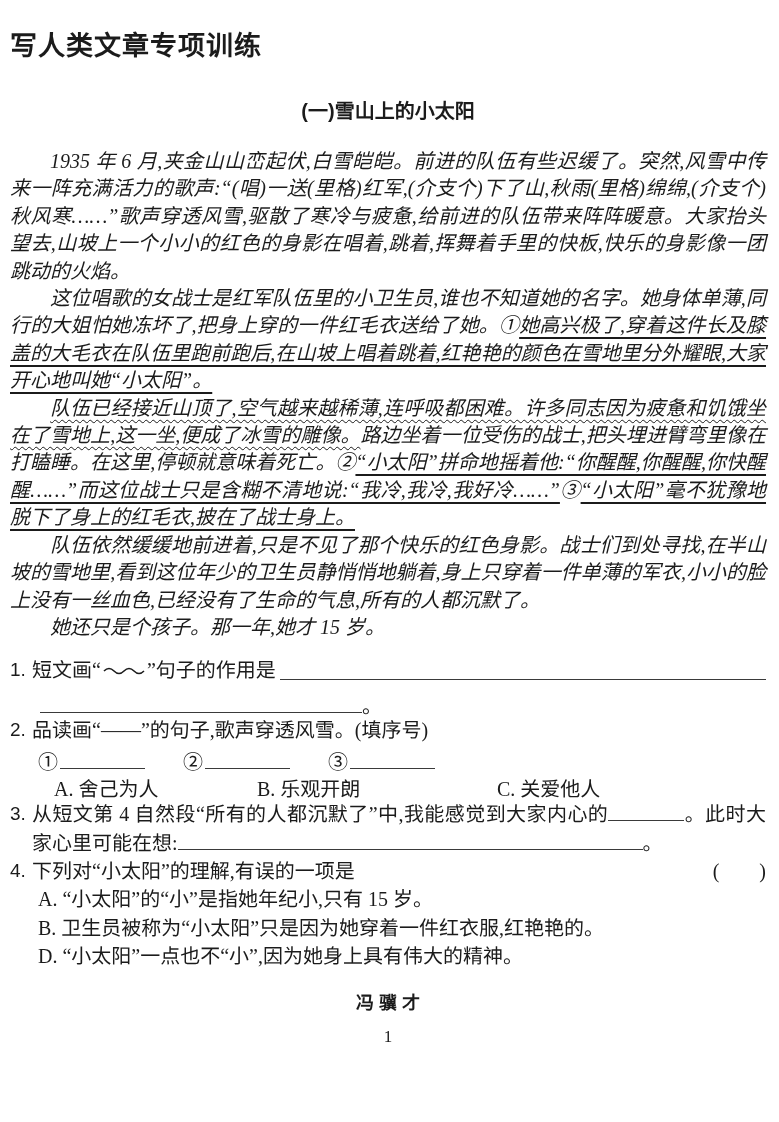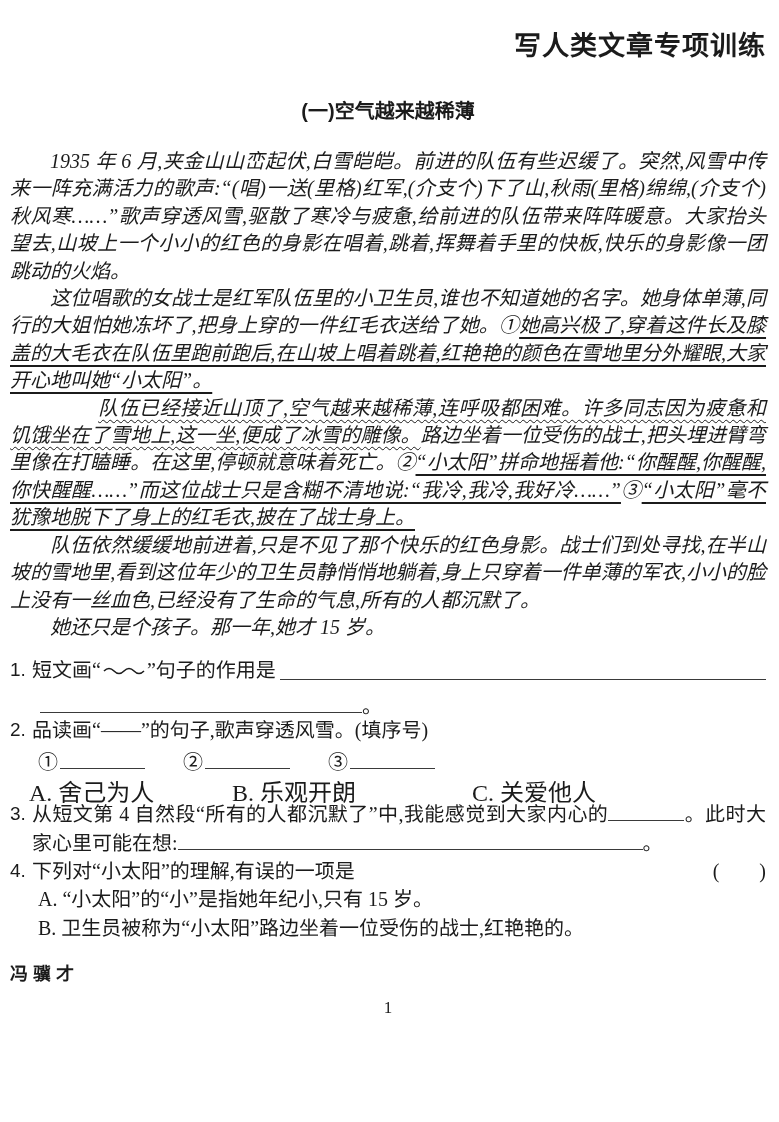--- a/index.html
+++ b/index.html
@@ -11,21 +11,21 @@
     background: #ffffff;
     box-sizing: border-box;
     padding: 0 13px 0 10px;
     overflow: hidden;
     color: #1b1b1b;
     font-family: "Liberation Serif", "DejaVu Serif", serif;
   }
   
   .title {
     margin: 24px 0 0 0;
-    text-align: right;
+    text-align: left;
     font-size: 27px;
     font-weight: bold;
     letter-spacing: 1px;
     font-family: "Liberation Serif", "DejaVu Serif", serif;
   }
   .section-heading {
     margin: 32px 0 0 0;
     text-align: center;
     font-size: 20px;
     font-weight: bold;
@@ -44,21 +44,20 @@
   }
   .ul-straight {
     text-decoration: underline;
     text-decoration-thickness: 1.5px;
     text-underline-offset: 5px;
   }
   .ul-wavy {
     text-decoration: underline wavy;
     text-decoration-thickness: 1px;
     text-underline-offset: 4px;
-    margin-left: 48px;
   }
   
   .questions { margin-top: 15px; }
   .q-row {
     display: flex;
     align-items: stretch;
     font-size: 20px;
     line-height: 28px;
   }
   .q-num {
@@ -72,21 +71,21 @@
     border-bottom: 1.5px solid #3a3a3a;
     height: 1em;
     vertical-align: baseline;
   }
   .blank-grow { flex: 1 1 auto; margin: 0 0 4px 4px; border-bottom: 1.5px solid #3a3a3a; }
   .q1-line2 { margin: 6px 0 0 30px; height: 26px; font-size: 20px; }
   .q1-line2 .blank { width: 322px; }
   .q2-blanks { margin: 2px 0 0 28px; height: 27px; font-size: 20px; }
   .q2-blank-item { display: inline-block; width: 145px; }
   .q2-blank-item .blank { width: 85px; margin-left: 2px; }
-  .q2-options { margin-left: 19px; height: 27px; font-size: 24px; }
+  .q2-options { margin-left: 44px; height: 27px; font-size: 20px; }
   .q2-option { display: inline-block; }
   .q2-option.opt-a { width: 203px; }
   .q2-option.opt-b { width: 240px; }
   .q-flow {
     position: relative;
     padding-left: 22px;
     font-size: 20px;
     line-height: 28.5px;
     text-align: justify;
     word-break: break-all;
@@ -106,39 +105,39 @@
   
   .section2-heading {
     margin-top: 20px;
     text-align: center;
     font-size: 20px;
     font-weight: bold;
     font-family: "Liberation Sans", "DejaVu Sans", sans-serif;
   }
   .author {
     margin-top: 17px;
-    text-align: left;
+    text-align: center;
     font-size: 18px;
     font-weight: bold;
     font-family: "Liberation Sans", "DejaVu Sans", sans-serif;
   }
   .page-number {
     margin-top: 13px;
     text-align: center;
     font-size: 17px;
   }
 </style>
 </head>
 <body>
 
 <div class="page">
 
   <h1 class="title">写人类文章专项训练</h1>
 
-  <h2 class="section-heading">(一)空气越来越稀薄</h2>
+  <h2 class="section-heading">(一)雪山上的小太阳</h2>
 
   <div class="passage">
     <p>1935 年 6 月,夹金山山峦起伏,白雪皑皑。前进的队伍有些迟缓了。突然,风雪中传来一阵充满活力的歌声:“(唱)一送(里格)红军,(介支个)下了山,秋雨(里格)绵绵,(介支个)秋风寒……”歌声穿透风雪,驱散了寒冷与疲惫,给前进的队伍带来阵阵暖意。大家抬头望去,山坡上一个小小的红色的身影在唱着,跳着,挥舞着手里的快板,快乐的身影像一团跳动的火焰。</p>
     <p><span>这位唱歌的女战士是红军队伍里的小卫生员,谁也不知道她的名字。她身体单薄,同行的大姐怕她冻坏了,把身上穿的一件红毛衣送给了她。</span><span>①</span><span class="ul-straight">她高兴极了,穿着这件长及膝盖的大毛衣在队伍里跑前跑后,在山坡上唱着跳着,红艳艳的颜色在雪地里分外耀眼,大家开心地叫她“小太阳”。</span></p>
     <p><span class="ul-wavy">队伍已经接近山顶了,空气越来越稀薄,连呼吸都困难。许多同志因为疲惫和饥饿坐在了雪地上,这一坐,便成了冰雪的雕像。</span><span>路边坐着一位受伤的战士,把头埋进臂弯里像在打瞌睡。在这里,停顿就意味着死亡。</span><span>②</span><span class="ul-straight">“小太阳”拼命地摇着他:“你醒醒,你醒醒,你快醒醒……”而这位战士只是含糊不清地说:“我冷,我冷,我好冷……”</span><span>③</span><span class="ul-straight">“小太阳”毫不犹豫地脱下了身上的红毛衣,披在了战士身上。</span></p>
     <p>队伍依然缓缓地前进着,只是不见了那个快乐的红色身影。战士们到处寻找,在半山坡的雪地里,看到这位年少的卫生员静悄悄地躺着,身上只穿着一件单薄的军衣,小小的脸上没有一丝血色,已经没有了生命的气息,所有的人都沉默了。</p>
     <p>她还只是个孩子。那一年,她才 15 岁。</p>
   </div>
 
   <div class="questions">
@@ -175,21 +174,22 @@
 
     <div>
       <div class="q4-head">
         <span class="lead">
             <span class="q-num">4.</span>
             <span>下列对“小太阳”的理解,有误的一项是</span>
           </span>
         <span>(　　)</span>
       </div>
       <div class="q4-option">A. “小太阳”的“小”是指她年纪小,只有 15 岁。</div>
-      <div class="q4-option">B. 卫生员被称为“小太阳”路边坐着一位受伤的战士,红艳艳的。</div>
+      <div class="q4-option">B. 卫生员被称为“小太阳”只是因为她穿着一件红衣服,红艳艳的。</div>
+      <div class="q4-option">D. “小太阳”一点也不“小”,因为她身上具有伟大的精神。</div>
     </div>
 
   </div>
 
 
   <div class="author">冯 骥 才</div>
 
   <div class="page-number">1</div>
 
 </div>

